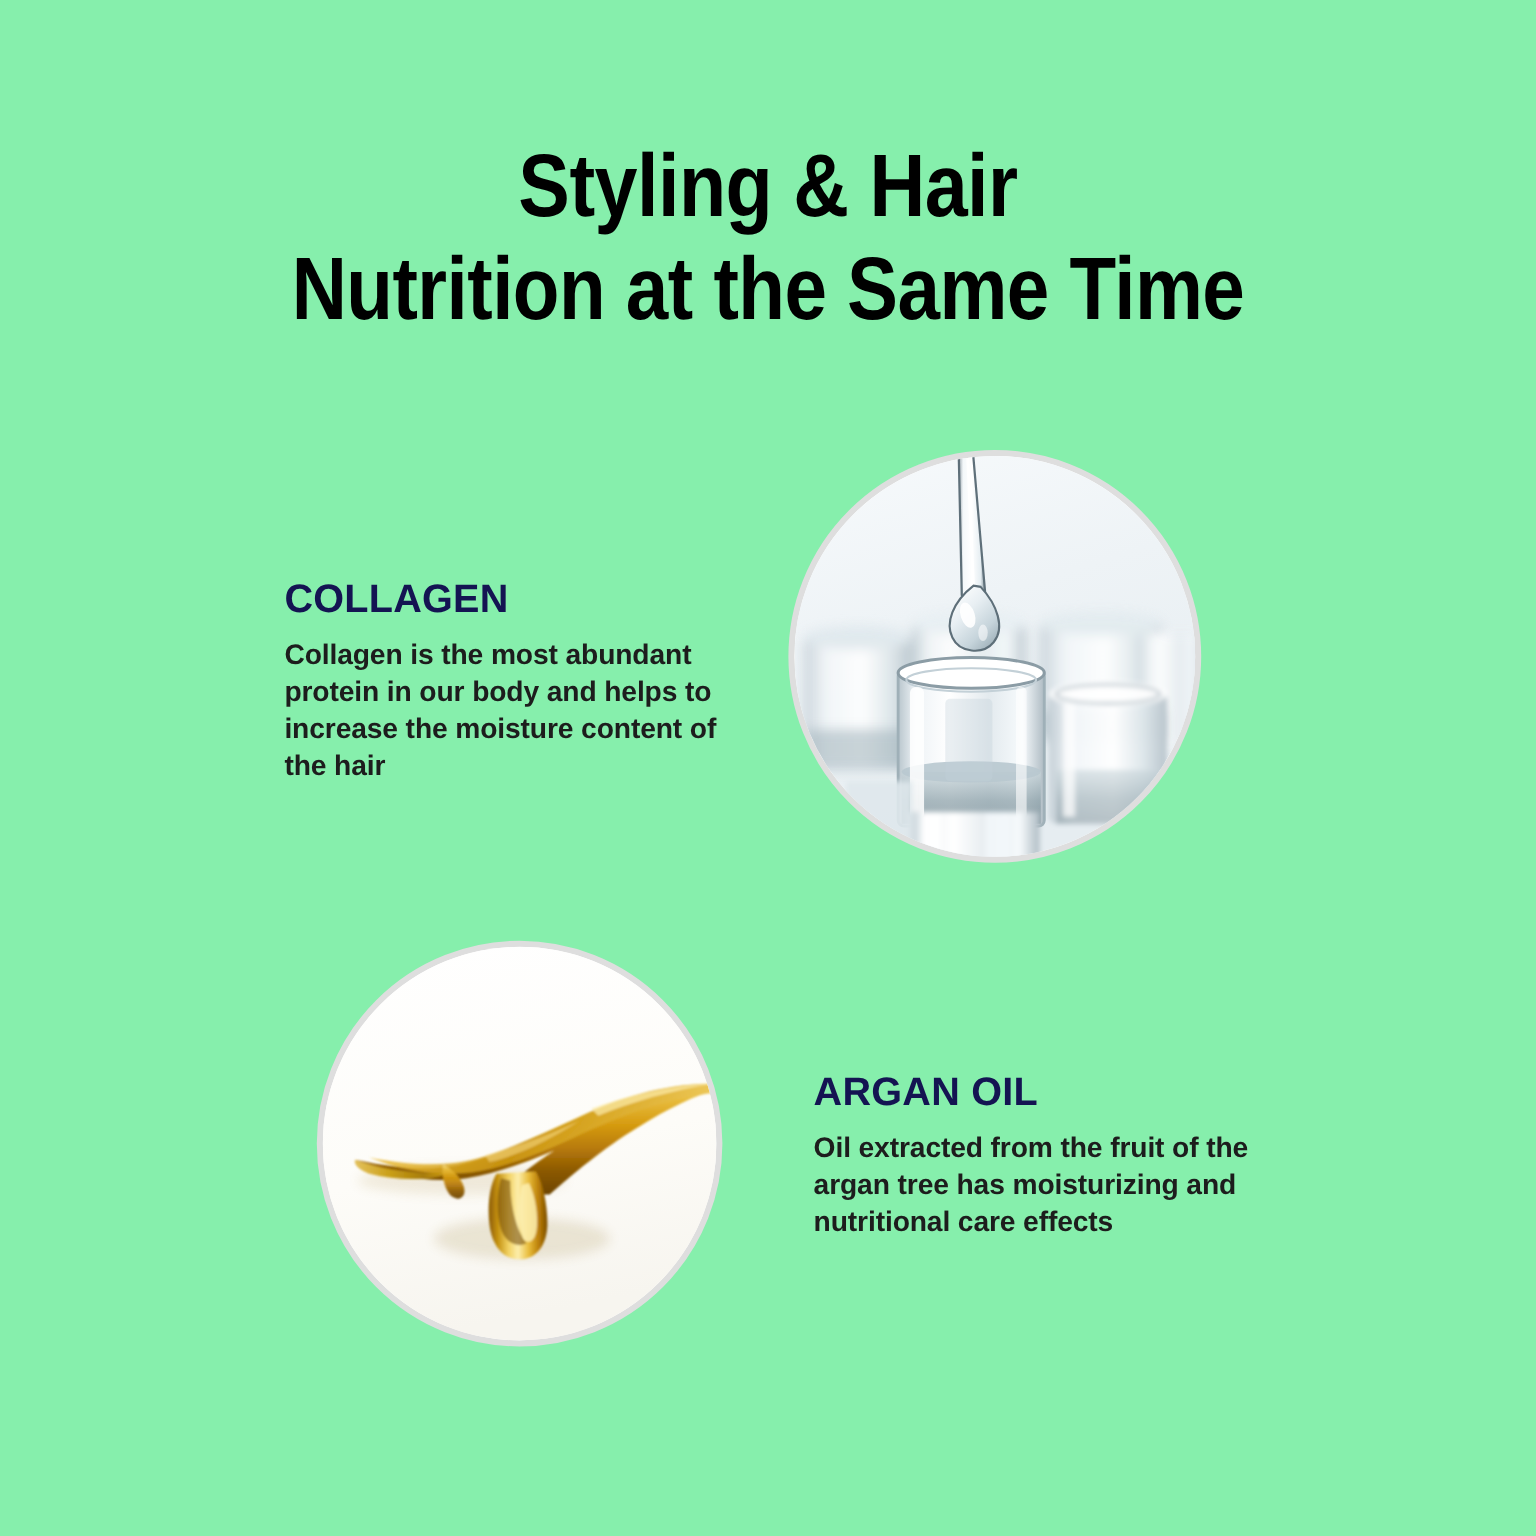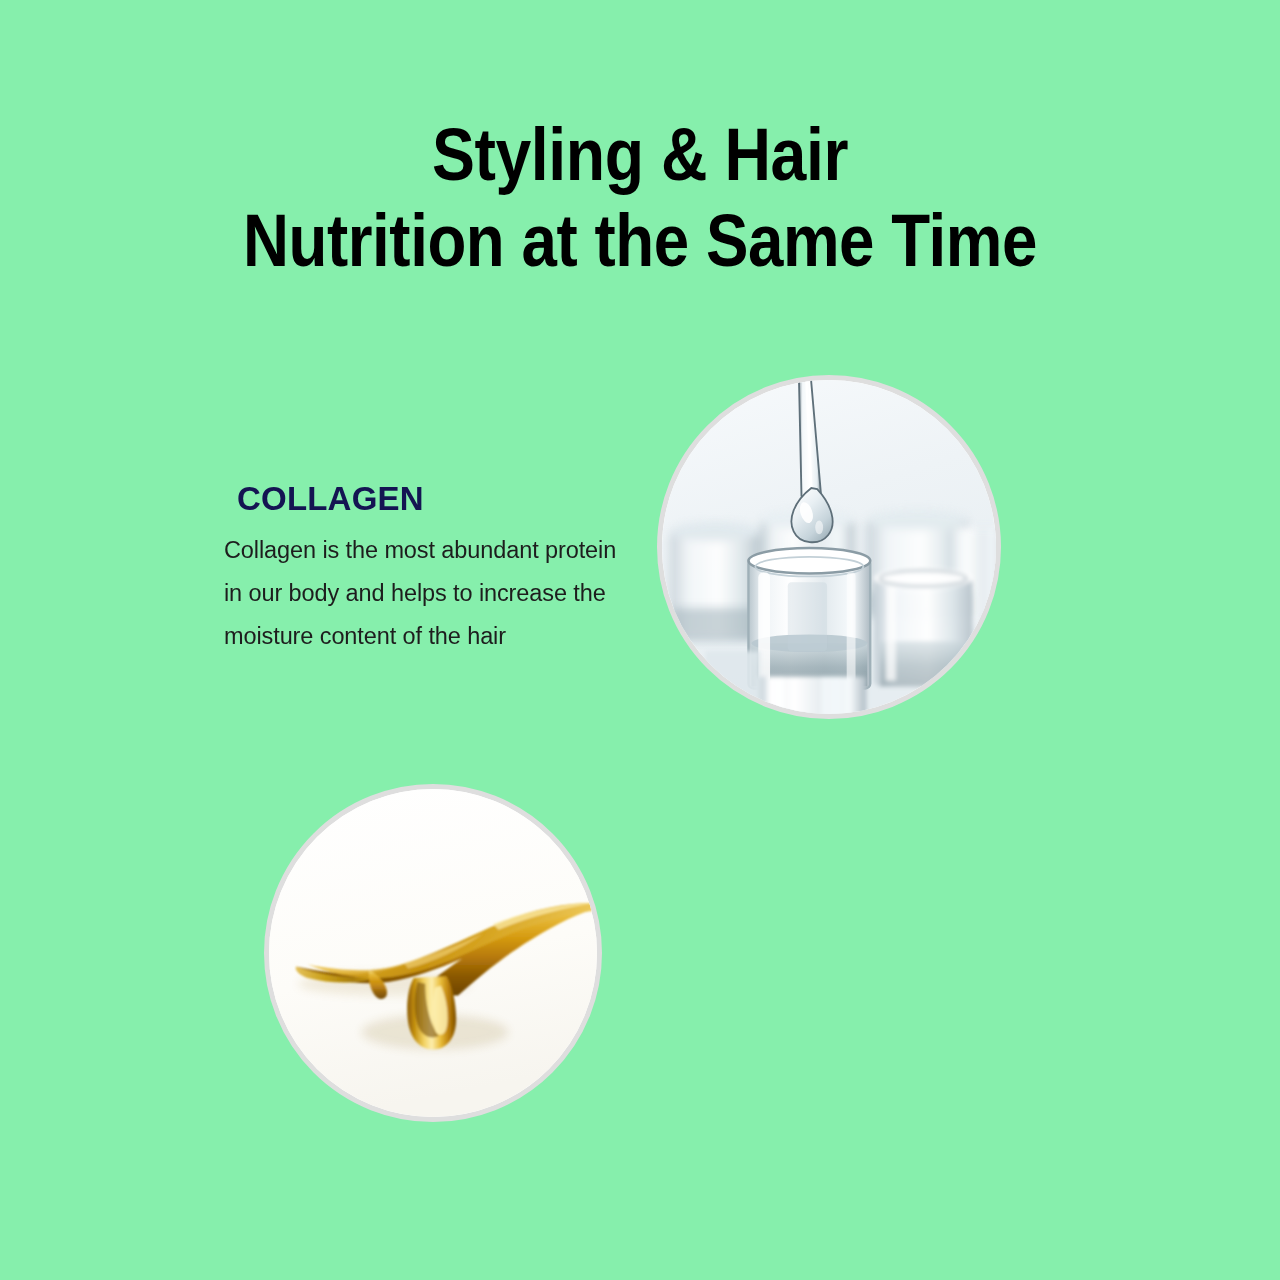--- a/index.html
+++ b/index.html
@@ -97,25 +97,25 @@
     font-family: "Liberation Sans", sans-serif;
     font-weight: 700;
     font-size: 33px;
     letter-spacing: 0.2px;
     color: #141452;
     margin: 0 0 12px 13px;
     line-height: 1.05;
   }
   .feature-body {
     font-family: "Liberation Sans", sans-serif;
-    font-weight: 400;
+    font-weight: 700;
     font-size: 23.5px;
-    line-height: 43px;
+    line-height: 31px;
     color: #1d1d1d;
-    margin: 0;
+    margin: 13px;
     letter-spacing: -0.1px;
   }
 </style>
 </head>
 <body>
 
 <div class="page">
 
   <div class="headline">
     <span class="headline-line headline-line-1">Styling &amp; Hair</span>
@@ -323,14 +323,18 @@
         <path d="M172 206 C169 220 169 238 173 252 C178 258 184 254 185 242 C186 226 182 212 178 204 Z" fill="#fdeeb0" opacity="0.85"></path>
 
         <path d="M104 188 C112 192 120 200 122 208 C124 216 118 220 112 216 C106 212 102 198 104 188 Z" fill="url(#oilMain)" opacity="0.95"></path>
 
         <path d="M232 140 C262 128 300 120 338 118 C302 124 266 134 238 146 Z" fill="#fbe9a6" opacity="0.75"></path>
         <path d="M140 180 C168 173 196 162 222 150 C198 166 170 180 144 186 Z" fill="#f7dd8d" opacity="0.55"></path>
       </g>
     </svg>
   </div>
 
+  <div class="feature feature-argan">
+    <h2 class="feature-title">ARGAN OIL</h2>
+    <p class="feature-body">Oil extracted from the fruit of the argan tree has moisturizing and nutritional care effects</p>
+  </div>
 
 </div>
 
 </body></html>

